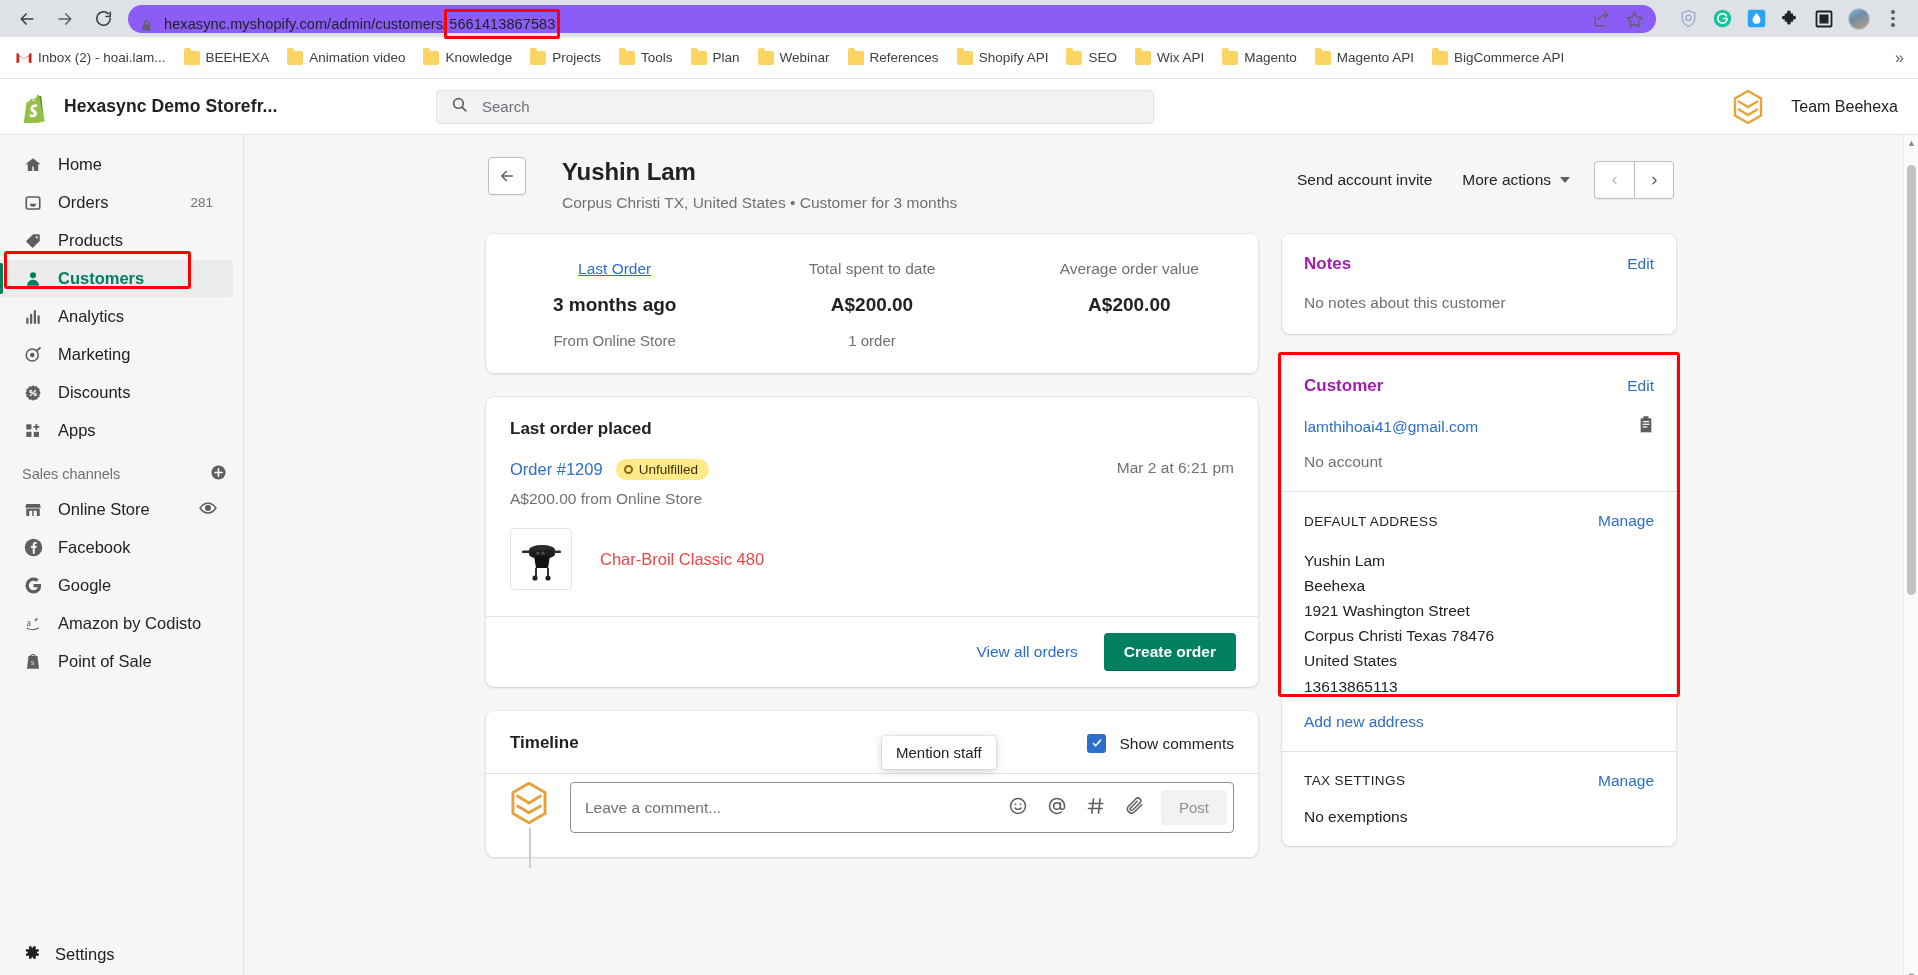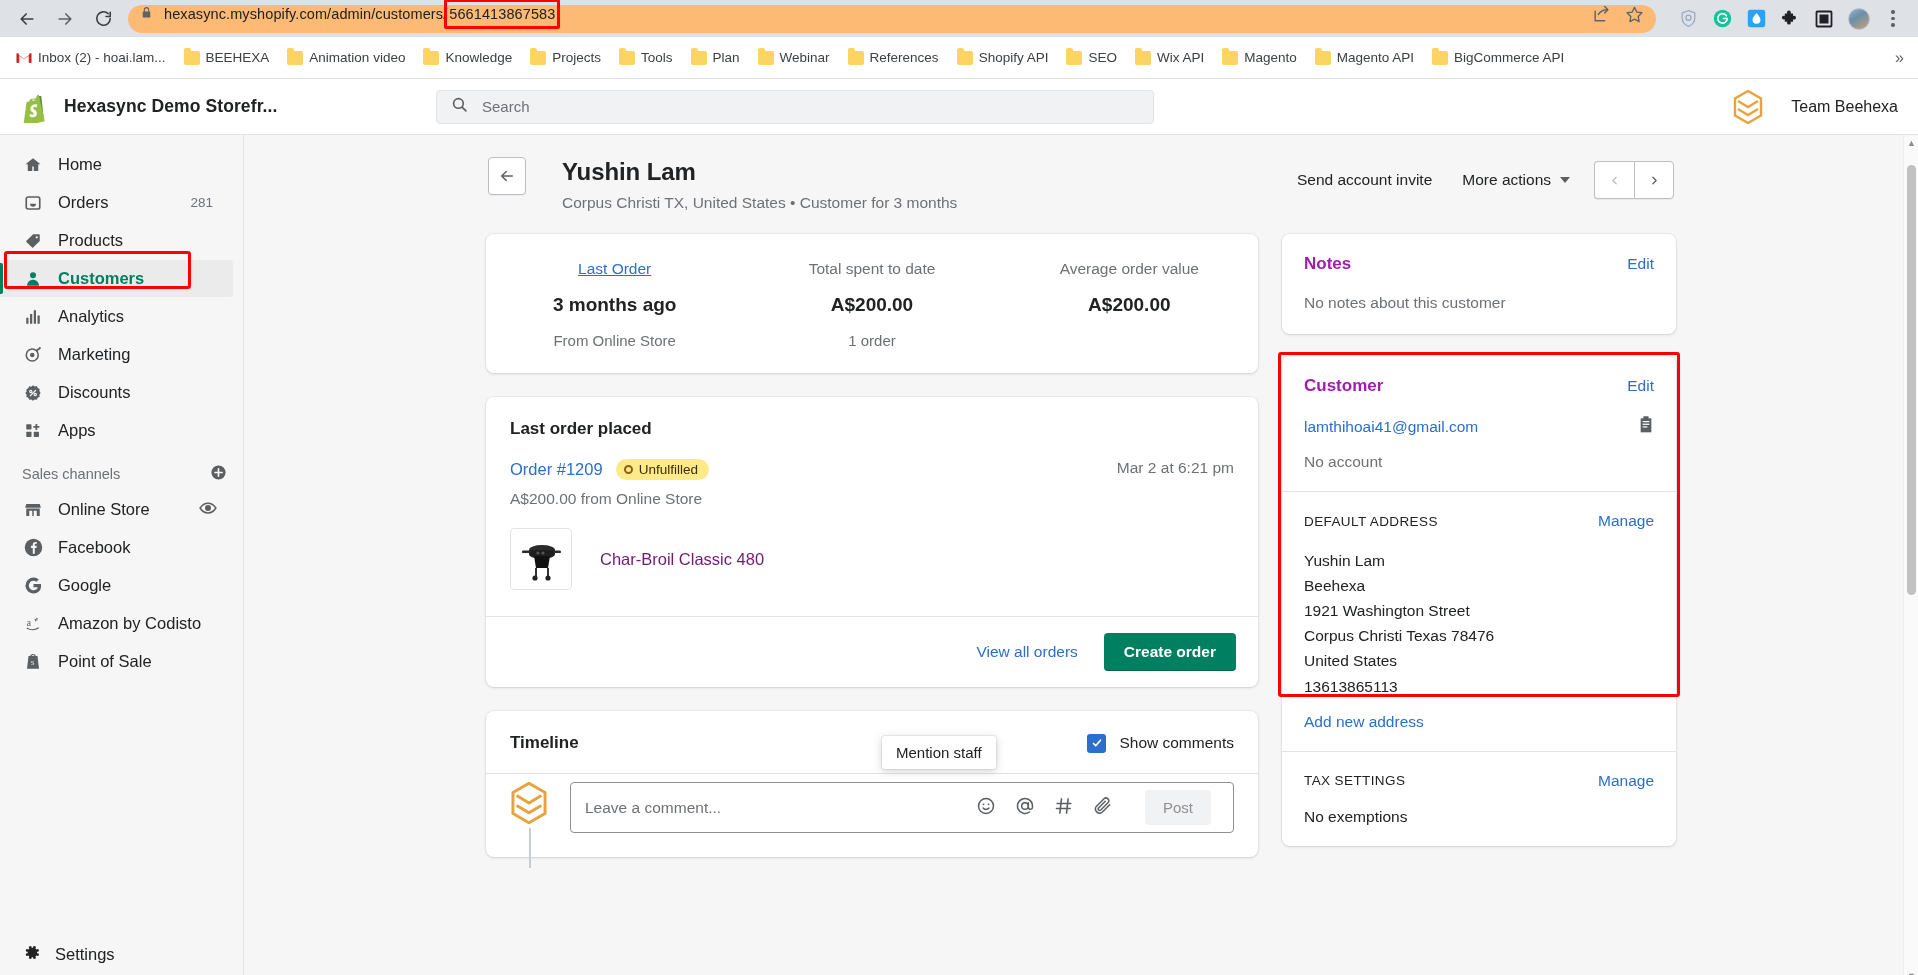--- a/index.html
+++ b/index.html
@@ -23,24 +23,24 @@
     width: 34px; height: 34px;
     display: flex; align-items: center; justify-content: center;
     border-radius: 50%;
     color: #3c4043;
     flex: 0 0 auto;
   }
   .nav-btn svg { display:block; }
   .omnibox {
     flex: 1 1 auto;
     height: 28px;
-    background: #fdba74;
+    background: #8b5cf6;
     border-radius: 14px;
     display: flex;
-    align-items: flex-start;
+    align-items: flex-end;
     padding: 0 12px;
     margin: 0 6px 0 4px;
     position: relative;
     min-width: 0;
   }
   .lock-icon { margin-right: 11px; display:flex; }
   .url-text {
     font-size: 14.5px;
     color: #202124;
     white-space: nowrap;
@@ -278,21 +278,21 @@
   .order-date { margin-left: auto; font-size: 15.5px; color: #6d7175; }
   .product-row { padding: 20px 24px 26px 24px; display: flex; align-items: center; gap: 28px; }
   .prod-thumb {
     width: 62px; height: 62px;
     border: 1px solid #e1e3e5;
     border-radius: 4px;
     display: flex; align-items: center; justify-content: center;
     background: #fff;
     flex: 0 0 auto;
   }
-  .prod-name { font-size: 16.5px; color: #701a75; }
+  .prod-name { font-size: 16.5px; color: #ef4444; }
   .card-footer {
     border-top: 1px solid #e1e3e5;
     padding: 16px 22px;
     display: flex; align-items: center; justify-content: flex-end; gap: 26px;
   }
   .view-all { font-size: 15.5px; color: #2c6ecb; }
   .btn-primary {
     background: #008060;
     color: #fff;
     font-size: 15.5px;
@@ -303,21 +303,21 @@
     box-shadow: inset 0 -1px 0 rgba(0,0,0,.2);
     font-family: "Liberation Sans", sans-serif;
   }
 
   .timeline-card { margin-top: 24px; }
   .timeline-head {
     padding: 22px 24px 20px 24px;
     display: flex; align-items: center;
   }
   .timeline-title { font-size: 17px; font-weight: 600; color: #202223; }
-  .show-comments { margin-left: auto; display: flex; align-items: center; gap: 13px; }
+  .show-comments { margin-left: auto; display: flex; align-items: flex-end; gap: 13px; }
   .checkbox {
     width: 19px; height: 19px;
     background: #2c6ecb;
     border-radius: 3px;
     display: flex; align-items: center; justify-content: center;
   }
   .show-comments-label { font-size: 15.5px; color: #202223; }
   .timeline-body { border-top: 1px solid #e1e3e5; padding: 8px 24px 24px 24px; display: flex; gap: 20px; align-items: flex-start; position: relative;}
   .tl-avatar { width: 40px; height: 44px; flex: 0 0 auto; position: relative;}
   .tl-line { position: absolute; left: 19px; top: 46px; width: 2px; height: 40px; background: #c9cccf;}
@@ -337,21 +337,21 @@
   .comment-box input::placeholder { color: #6d7175; }
   .comment-icons { display: flex; align-items: center; gap: 19px; padding-right: 14px; color: #5c5f62;}
   .post-btn {
     background: #f1f2f3;
     border: none;
     color: #8c9196;
     font-size: 15px;
     font-weight: 500;
     padding: 9px 18px;
     border-radius: 4px;
-    margin: 0 18px;
+    margin: 0 2px;
     font-family: "Liberation Sans", sans-serif;
   }
   .tooltip {
     position: absolute;
     background: #fff;
     box-shadow: 0 0 0 1px rgba(63,63,68,.08), 0 2px 8px rgba(63,63,68,.25);
     border-radius: 3px;
     padding: 8px 14px;
     font-size: 15px;
     color: #202223;

